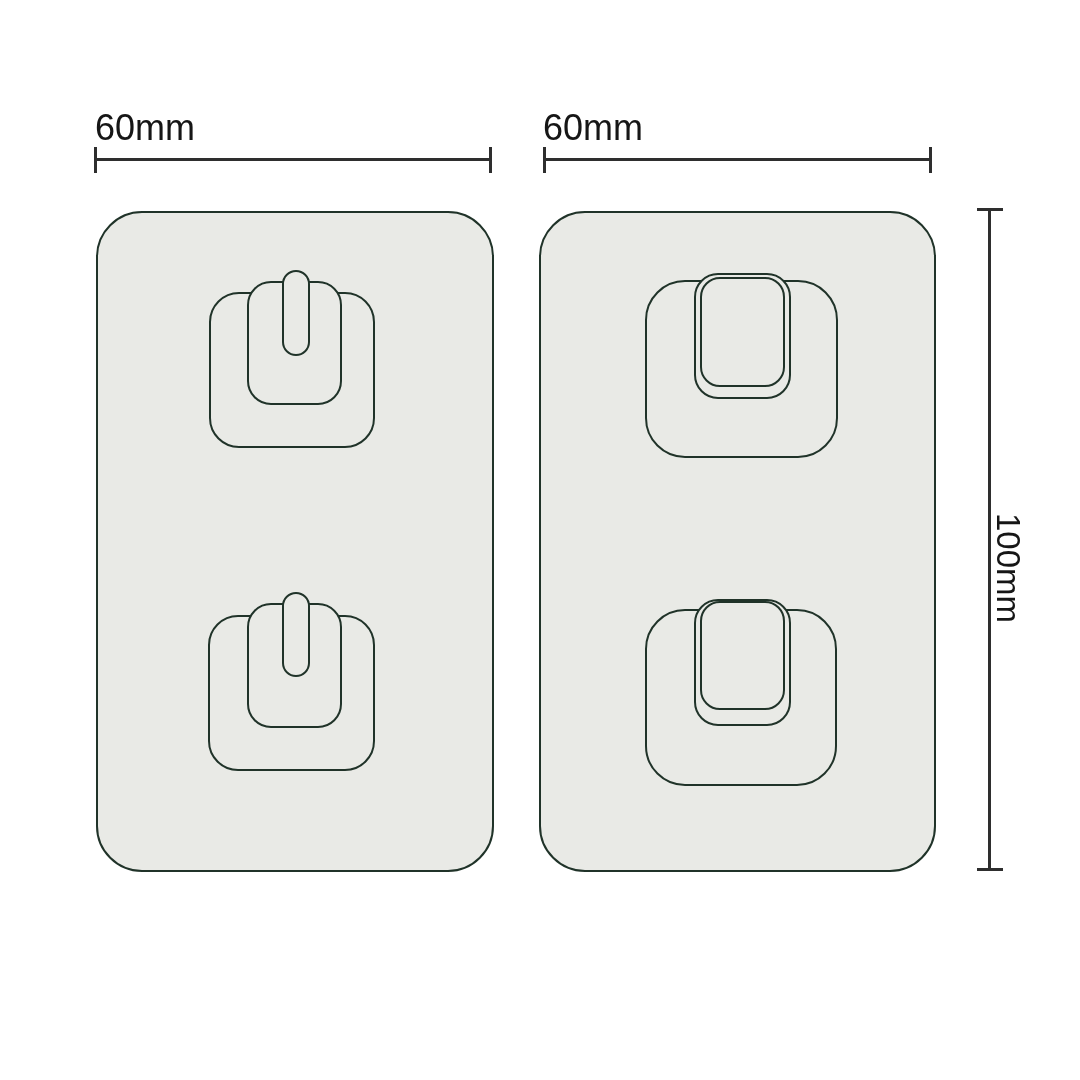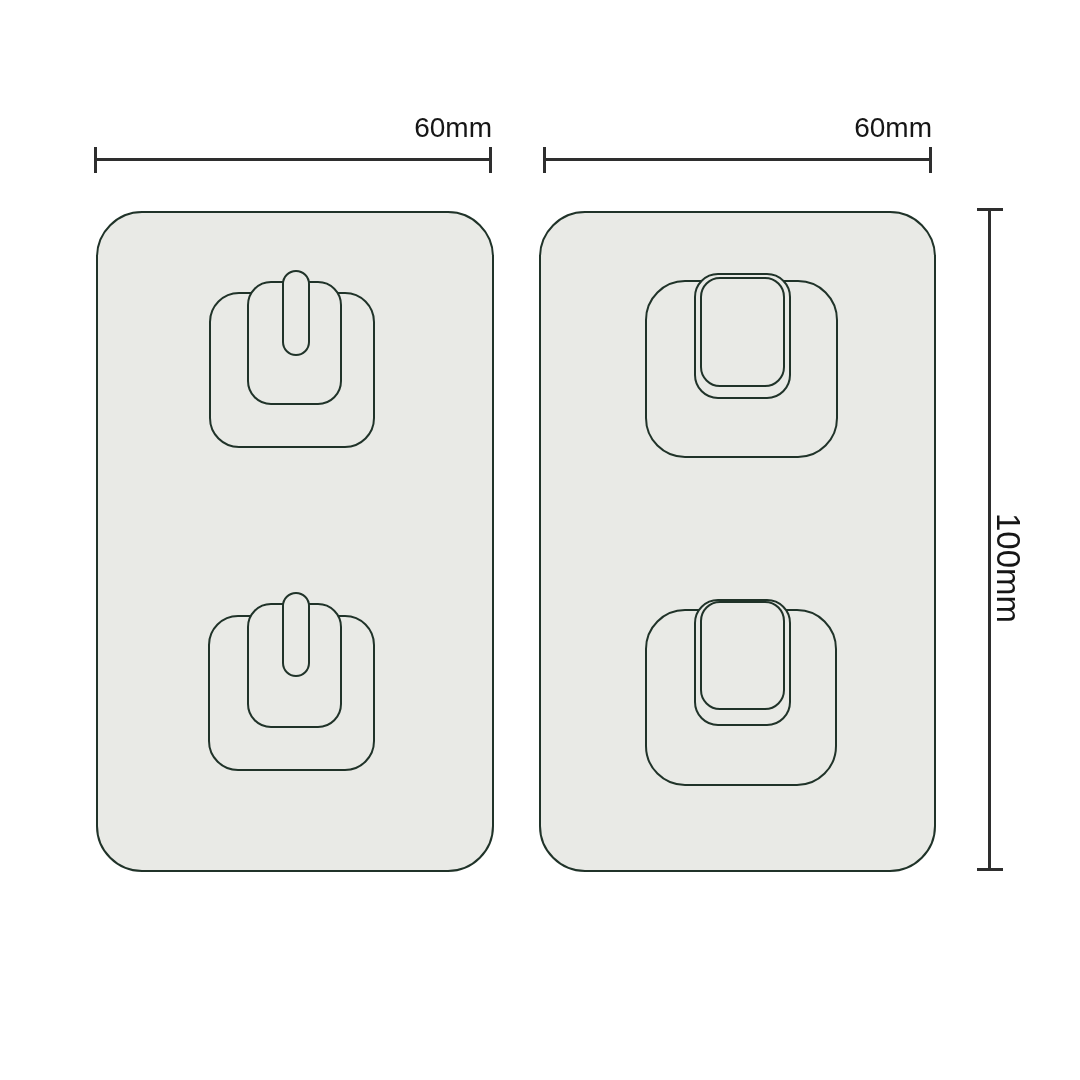--- a/index.html
+++ b/index.html
@@ -17,22 +17,22 @@
   .pad{
     position:absolute;background:var(--pad-fill);
     border:2px solid var(--pad-outline);border-radius:46px;
     box-sizing:border-box;
   }
   .shape{
     position:absolute;background:var(--pad-fill);
     border:2px solid var(--pad-outline);box-sizing:border-box;
   }
   .dim-label{
-    position:absolute;color:var(--dim-text);font-size:28px;line-height:48px;
-    text-align:right;white-space:nowrap;
+    position:absolute;color:var(--dim-text);font-size:36px;line-height:48px;
+    text-align:left;white-space:nowrap;
   }
   .dim-line,.dim-tick{position:absolute;background:var(--dim-line);}
   .vlabel{
     position:absolute;color:var(--dim-text);font-size:33px;line-height:36px;
     text-align:center;white-space:nowrap;transform:rotate(90deg);
     transform-origin:center center;
   }
 </style>
 </head>
 <body>

